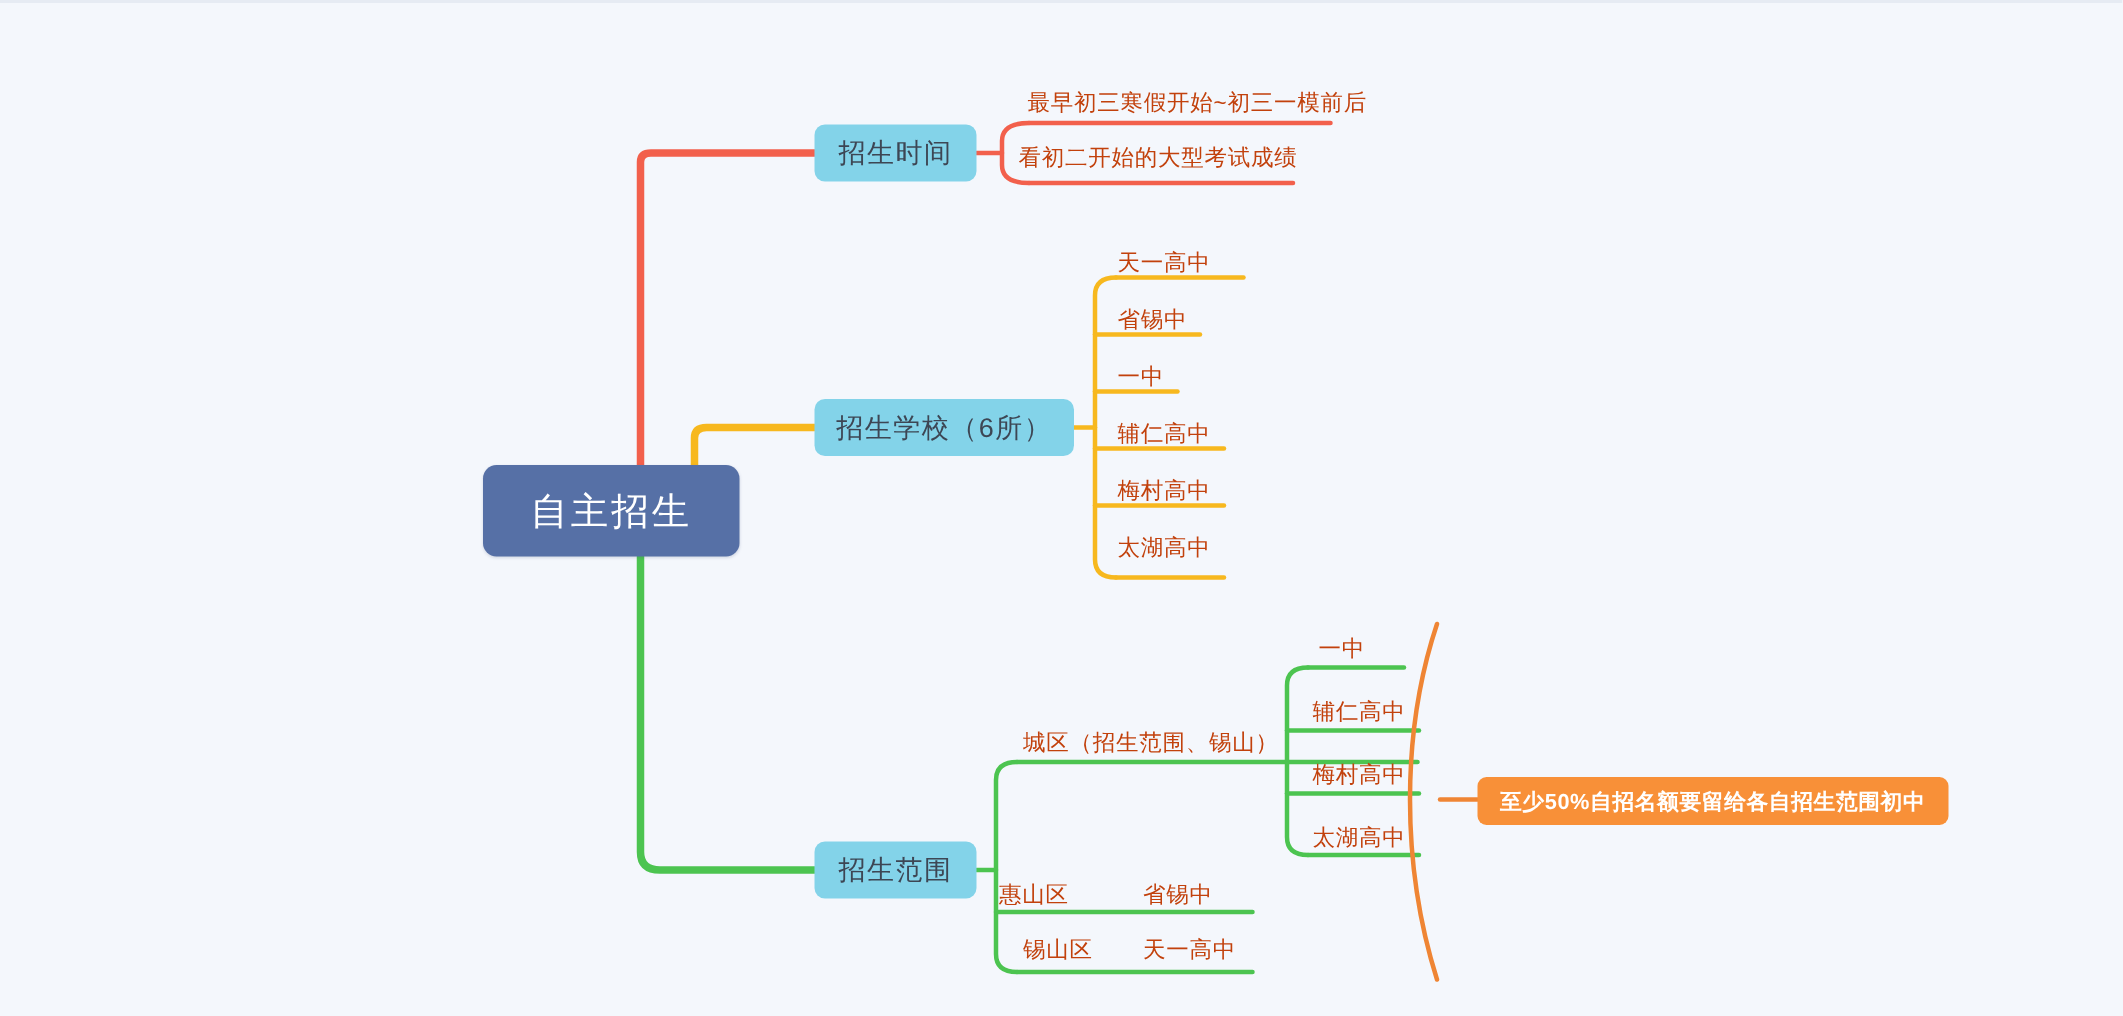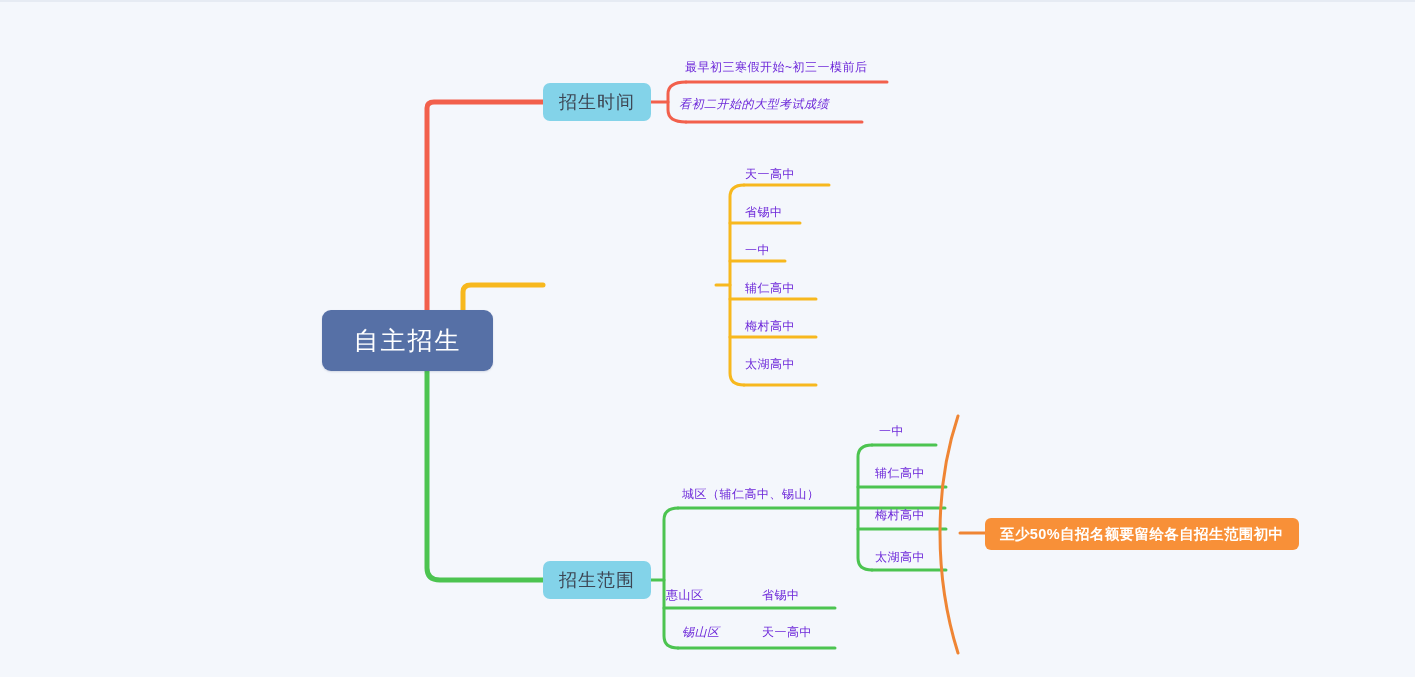--- a/index.html
+++ b/index.html
@@ -56,22 +56,22 @@
     font-size: 18px;
     letter-spacing: 1px;
     height: 38px;
   }
   #n-time  { left: 543px; top: 83px;  width: 108px; }
   #n-schools { left: 543px; top: 266px; width: 173px; }
   #n-scope { left: 543px; top: 561px; width: 108px; text-align: center; }
   
   .leaf {
     position: absolute;
-    color: #6d28d9;
-    font-size: 12px;
+    color: #c2410c;
+    font-size: 15px;
     white-space: nowrap;
     letter-spacing: .5px;
   }
   
   #callout {
     left: 985px; top: 518px;
     height: 22px;
     padding: 16px 15px;
     background: #f89038;
     border-radius: 6px;
@@ -133,45 +133,48 @@
   </svg>
 
   <div class="node lvl1" id="n-time">
     <span>招生时间</span>
   </div>
 
   <div class="node" id="root-node">
     <span>自主招生</span>
   </div>
 
+  <div class="node lvl1" id="n-schools">
+    <span>招生学校（6所）</span>
+  </div>
 
   <div class="node lvl1" id="n-scope">
     <span>招生范围</span>
   </div>
 
   <div class="leaf" style="left:685px; top:59px;">最早初三寒假开始~初三一模前后</div>
-  <div class="leaf" style="left:679px; top:96px;font-style:italic;">看初二开始的大型考试成绩</div>
+  <div class="leaf" style="left:679px; top:96px;">看初二开始的大型考试成绩</div>
 
   <div class="leaf" style="left:745px; top:166px;">天一高中</div>
   <div class="leaf" style="left:745px; top:204px;">省锡中</div>
   <div class="leaf" style="left:745px; top:242px;">一中</div>
   <div class="leaf" style="left:745px; top:280px;">辅仁高中</div>
   <div class="leaf" style="left:745px; top:318px;">梅村高中</div>
   <div class="leaf" style="left:745px; top:356px;">太湖高中</div>
 
-  <div class="leaf" style="left:682px; top:486px;">城区（辅仁高中、锡山）</div>
+  <div class="leaf" style="left:682px; top:486px;">城区（招生范围、锡山）</div>
 
   <div class="leaf" style="left:879px; top:423px;">一中</div>
   <div class="leaf" style="left:875px; top:465px;">辅仁高中</div>
   <div class="leaf" style="left:875px; top:507px;">梅村高中</div>
   <div class="leaf" style="left:875px; top:549px;">太湖高中</div>
 
   <div class="leaf" style="left:666px; top:587px;">惠山区</div>
   <div class="leaf" style="left:762px; top:587px;">省锡中</div>
 
-  <div class="leaf" style="left:682px; top:624px;font-style:italic;">锡山区</div>
+  <div class="leaf" style="left:682px; top:624px;">锡山区</div>
   <div class="leaf" style="left:762px; top:624px;">天一高中</div>
 
   <div class="node" id="callout">
     <span>至少50%自招名额要留给各自招生范围初中</span>
   </div>
 
 </div>
 
 </body></html>

